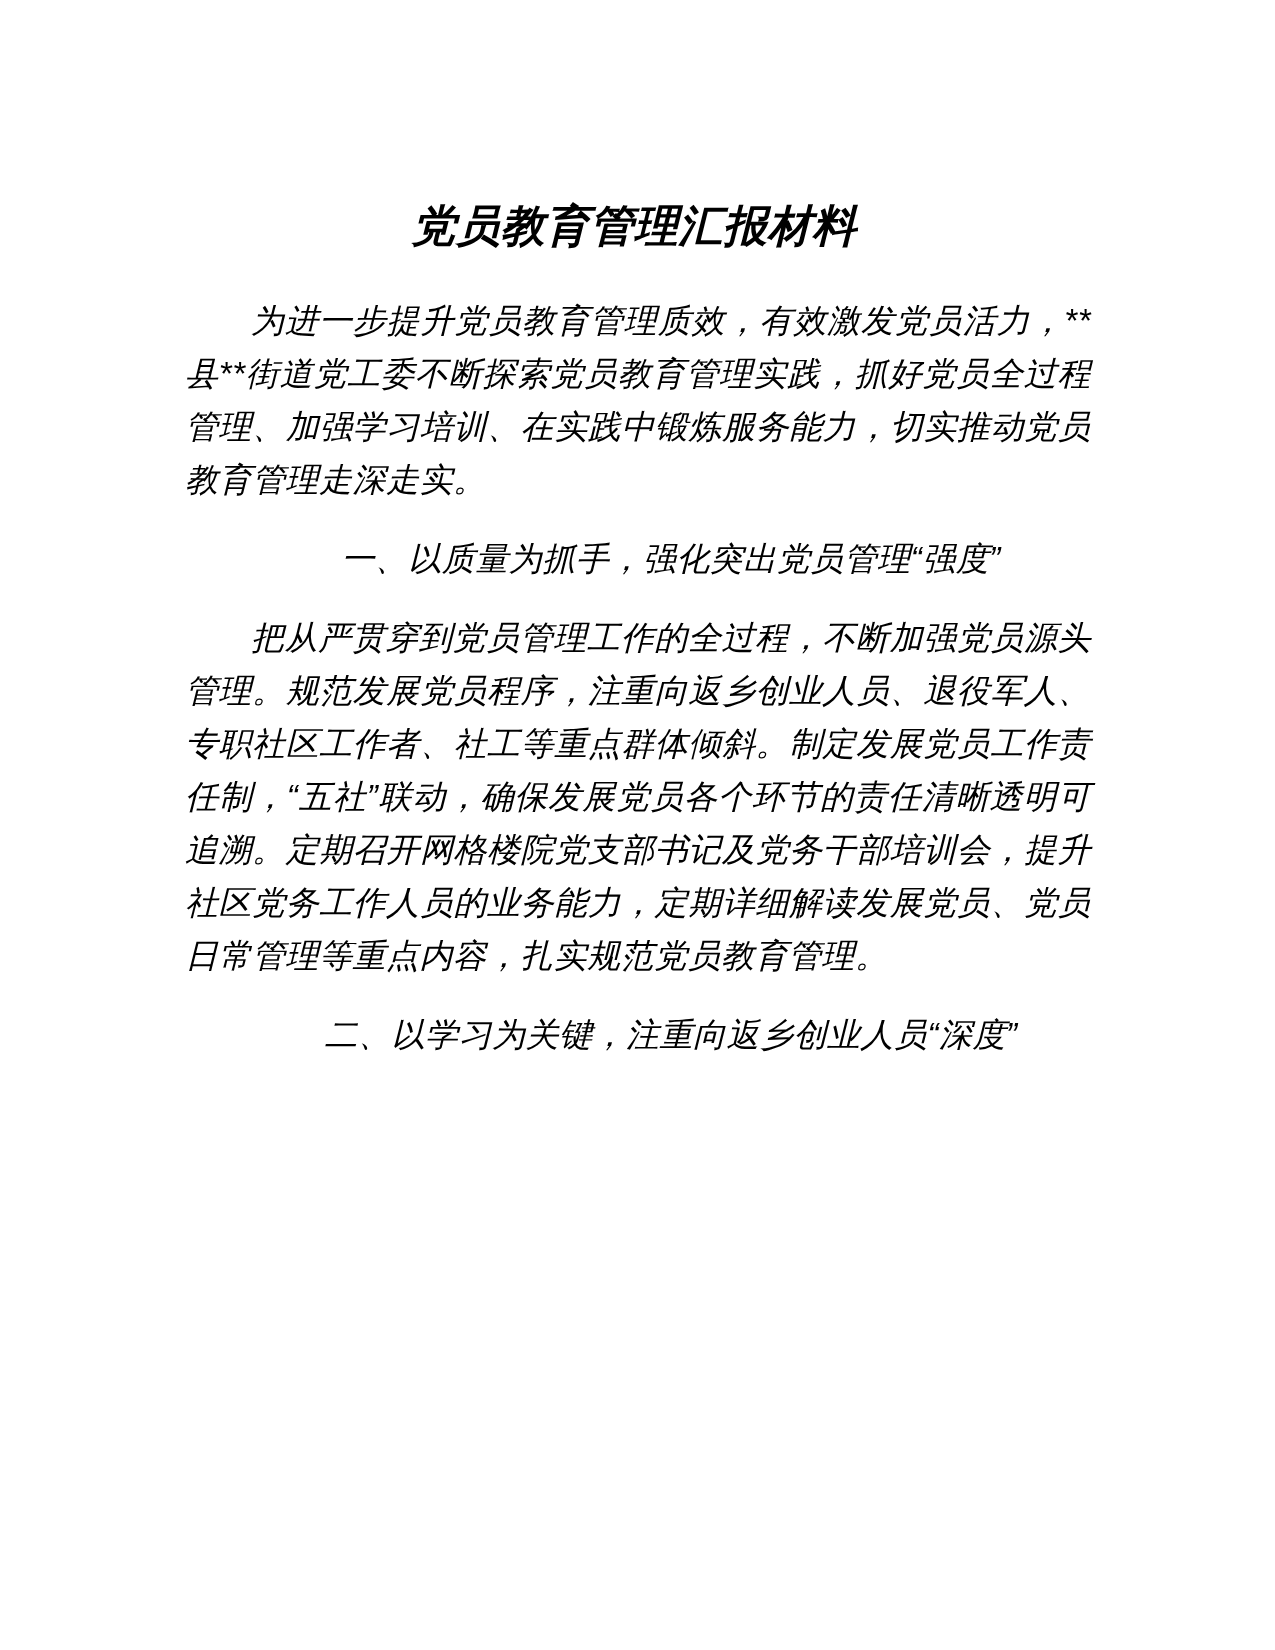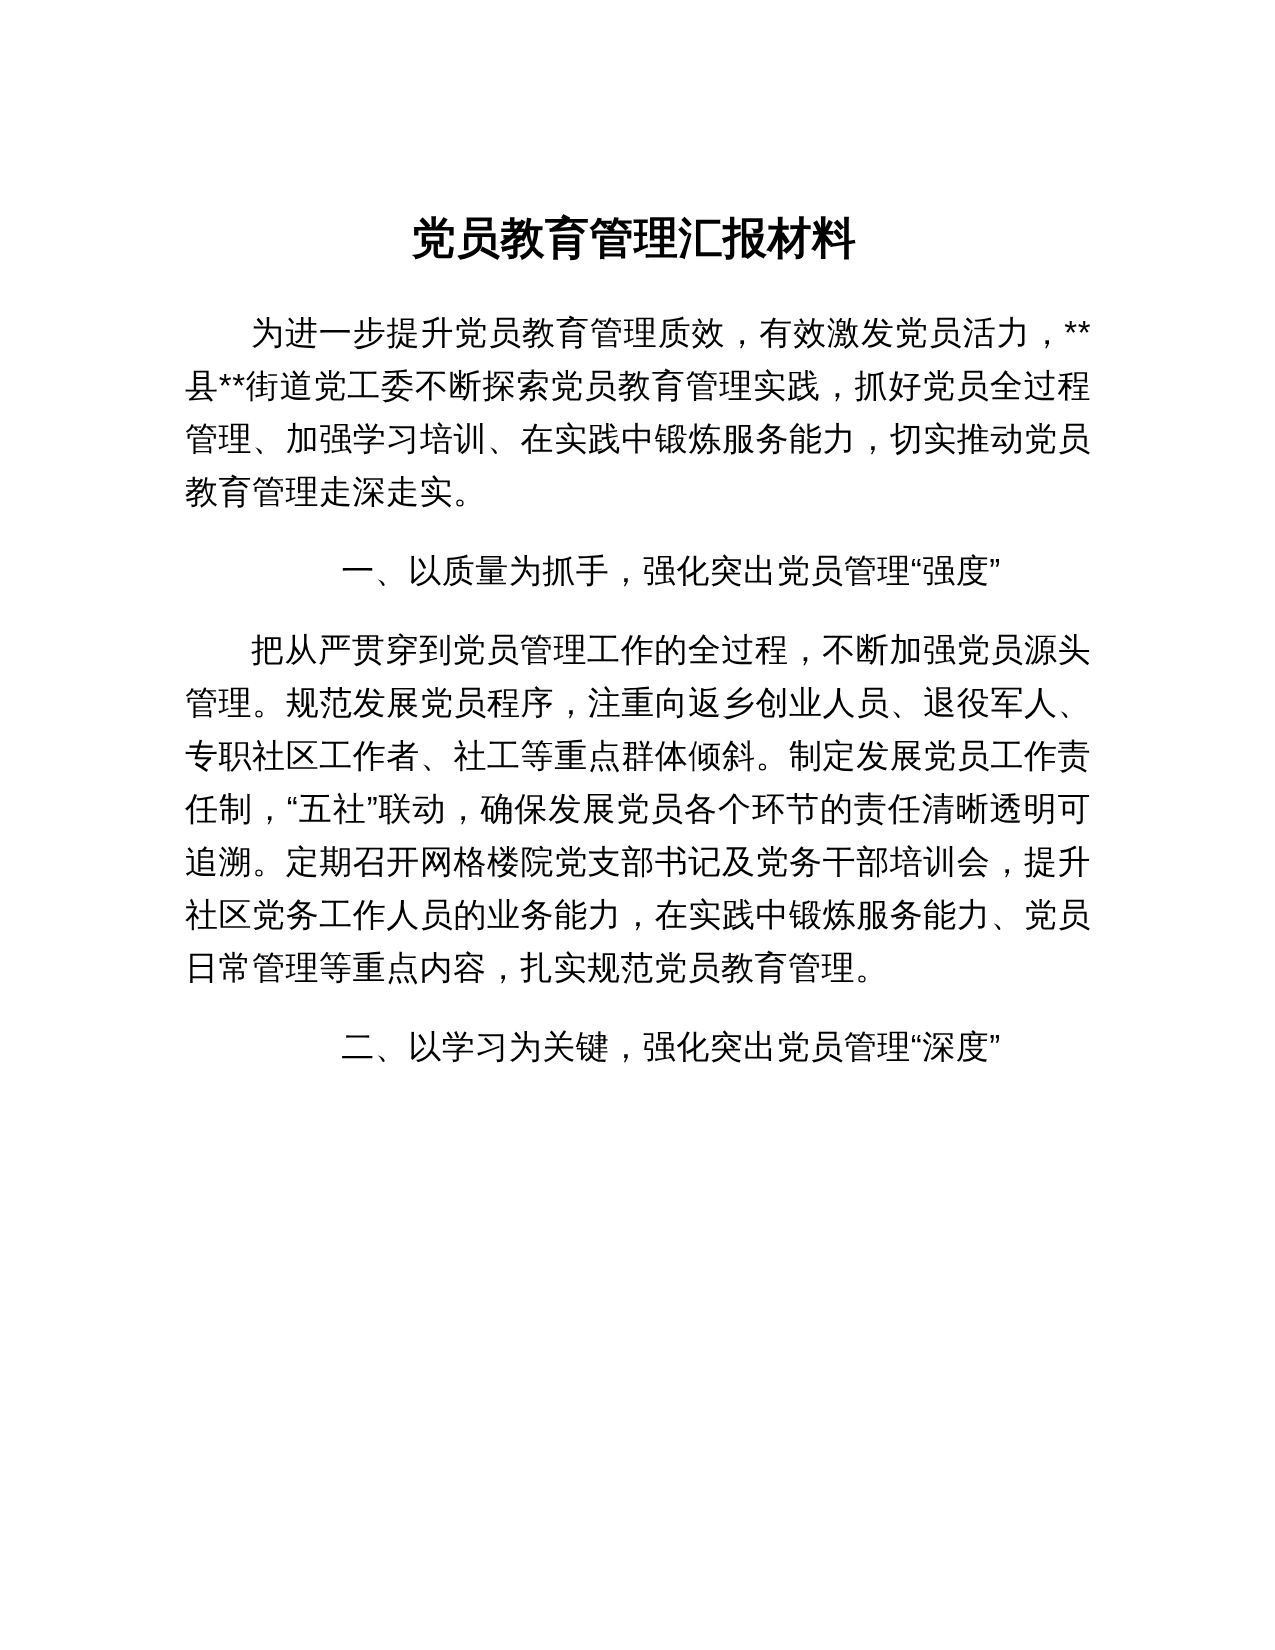--- a/index.html
+++ b/index.html
@@ -12,22 +12,23 @@
     width: 1275px;
     height: 1650px;
     background: #ffffff;
     overflow: hidden;
     color: #000000;
     font-family: "Liberation Sans", "DejaVu Sans", sans-serif;
   }
   .content {
     position: absolute;
     left: 177px;
-    top: 204px;
+    top: 192px;
     width: 914px;
+    font-style: italic;
   }
   .doc-title {
     margin: 0 0 34px 0;
     font-size: 44px;
     line-height: 68px;
     font-weight: 700;
     text-align: center;
     letter-spacing: 0.5px;
   }
   .para, .heading {
@@ -48,18 +49,18 @@
 <body>
 
 <div class="page">
   <div class="content">
     <h1 class="doc-title">党员教育管理汇报材料</h1>
 
     <p class="para">为进一步提升党员教育管理质效，有效激发党员活力，**县**街道党工委不断探索党员教育管理实践，抓好党员全过程管理、加强学习培训、在实践中锻炼服务能力，切实推动党员教育管理走深走实。</p>
 
     <h2 class="heading">一、以质量为抓手，强化突出党员管理“强度”</h2>
 
-    <p class="para">把从严贯穿到党员管理工作的全过程，不断加强党员源头管理。规范发展党员程序，注重向返乡创业人员、退役军人、专职社区工作者、社工等重点群体倾斜。制定发展党员工作责任制，“五社”联动，确保发展党员各个环节的责任清晰透明可追溯。定期召开网格楼院党支部书记及党务干部培训会，提升社区党务工作人员的业务能力，在实践中锻炼服务能力、党员日常管理等重点内容，扎实规范党员教育管理。</p>
+    <p class="para">把从严贯穿到党员管理工作的全过程，不断加强党员源头管理。规范发展党员程序，注重向返乡创业人员、退役军人、专职社区工作者、社工等重点群体倾斜。制定发展党员工作责任制，“五社”联动，确保发展党员各个环节的责任清晰透明可追溯。定期召开网格楼院党支部书记及党务干部培训会，提升社区党务工作人员的业务能力，定期详细解读发展党员、党员日常管理等重点内容，扎实规范党员教育管理。</p>
 
-    <h2 class="heading">二、以学习为关键，强化突出党员管理“深度”</h2>
+    <h2 class="heading">二、以学习为关键，注重向返乡创业人员“深度”</h2>
 
   </div>
 </div>
 
 </body></html>

